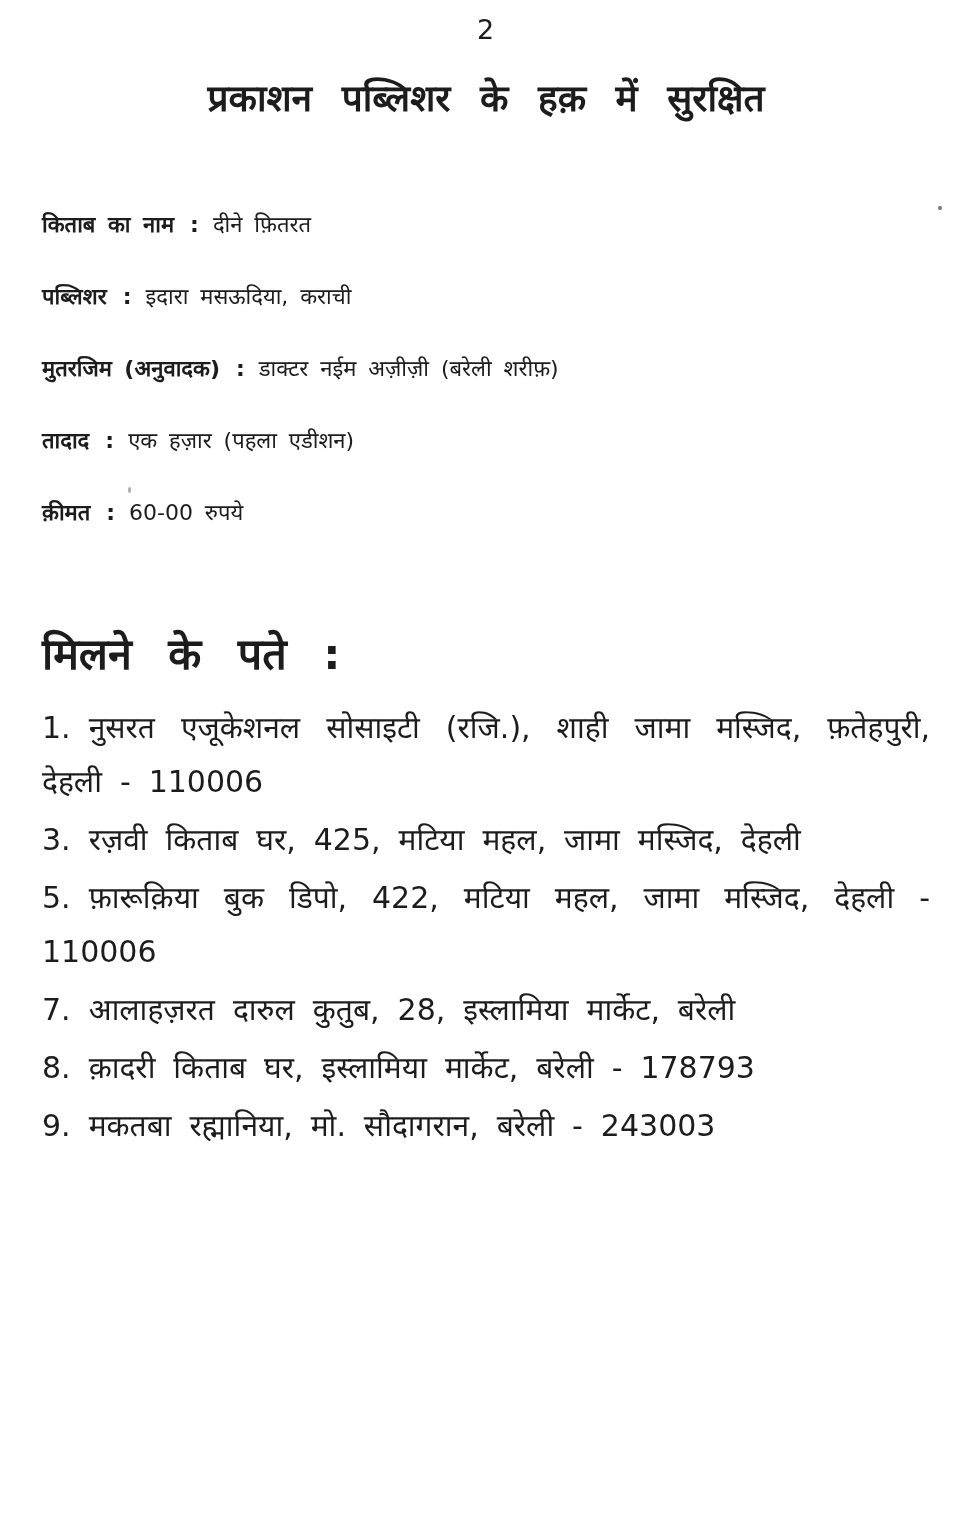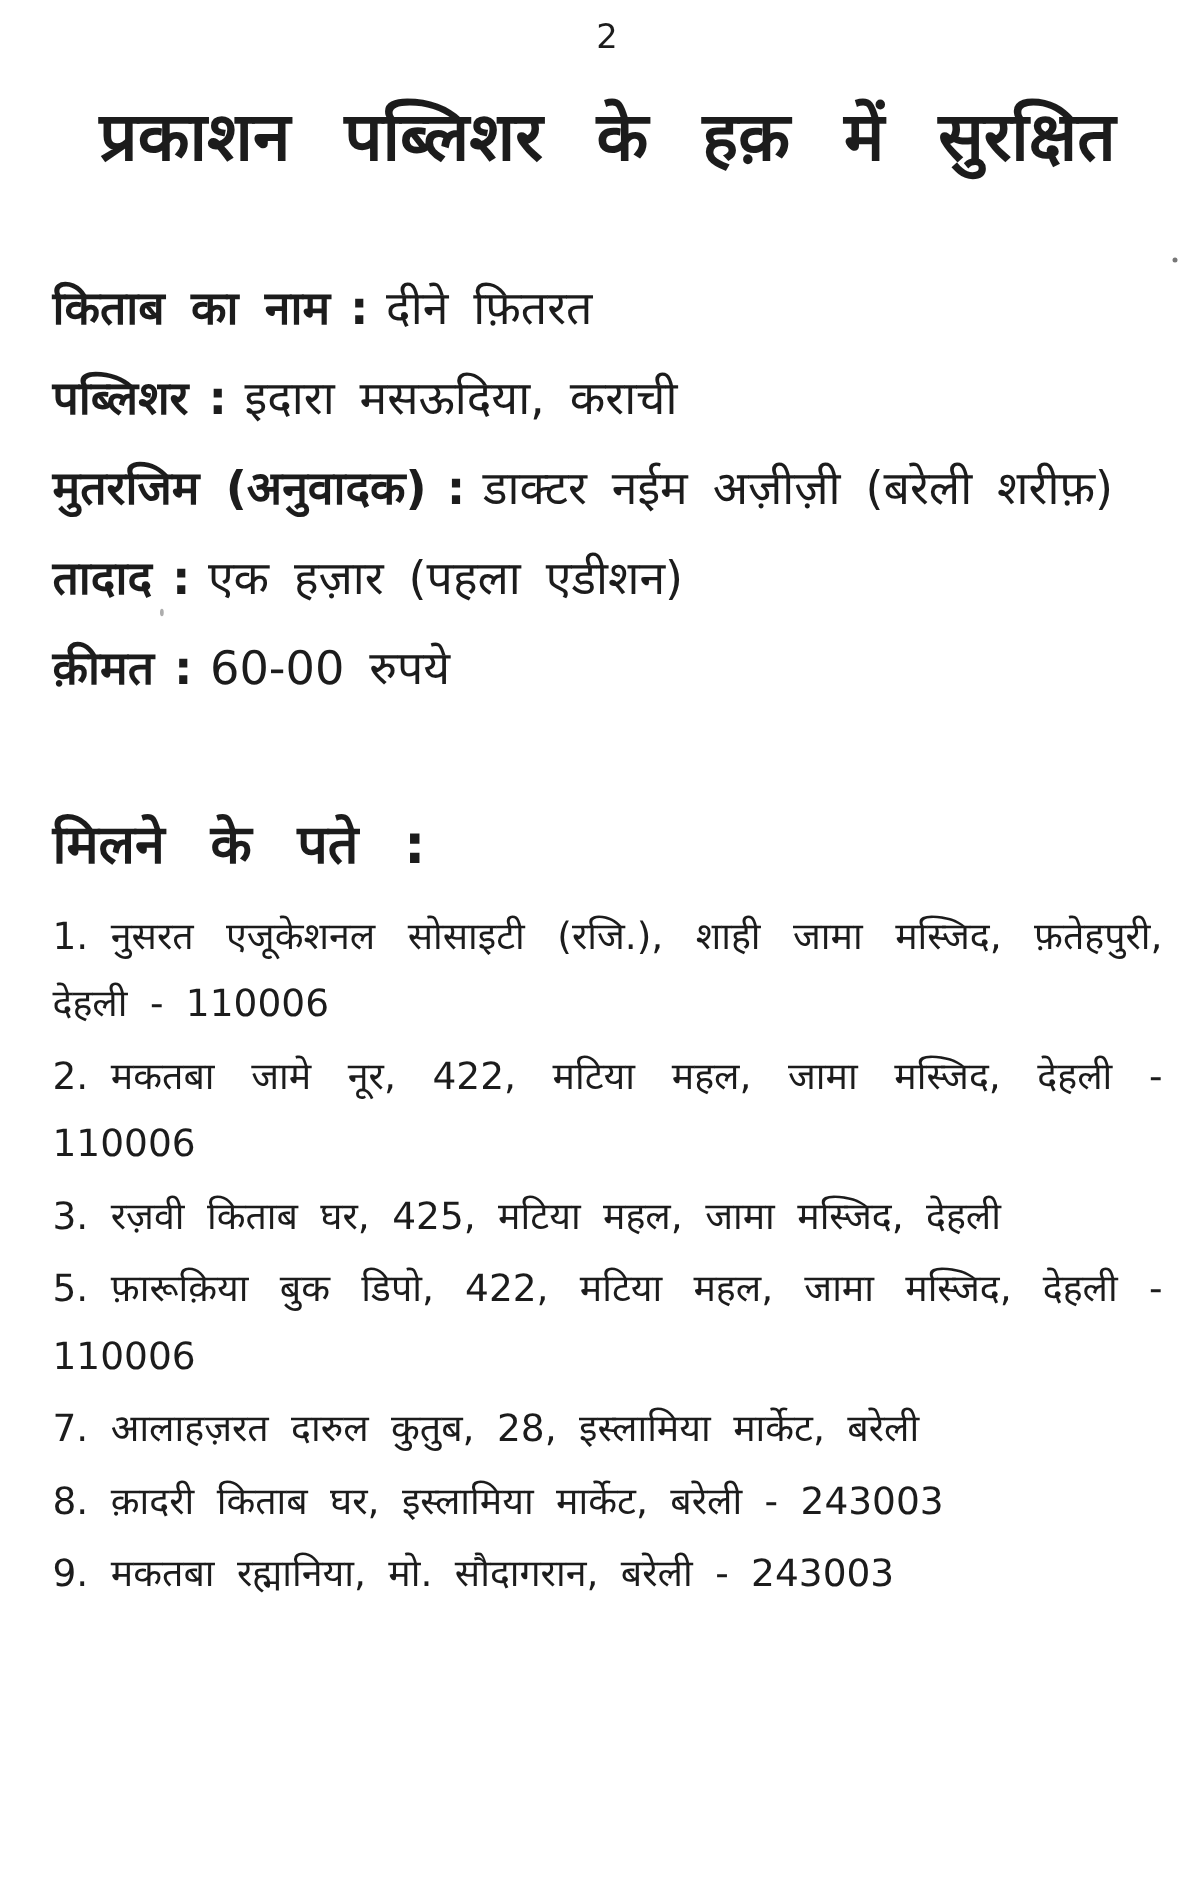--- a/index.html
+++ b/index.html
@@ -21,30 +21,30 @@
   }
   .page-number {
     text-align: center;
     font-size: 27px;
     font-weight: 400;
     letter-spacing: 1px;
   }
   .title {
     margin: 30px 0 16px 0;
     text-align: center;
-    font-size: 54px;
+    font-size: 37px;
     font-weight: 700;
     word-spacing: 0.45em;
     line-height: 1.3;
   }
   .meta {
     margin-top: 80px;
   }
   .meta-row {
-    font-size: 37px;
+    font-size: 22px;
     line-height: 44px;
     margin-bottom: 28px;
     word-spacing: 0.22em;
     white-space: nowrap;
   }
   .meta-label {
     font-weight: 700;
   }
   .meta-colon {
     display: inline-block;
@@ -113,33 +113,30 @@
     </div>
   </div>
 
   <h2 class="addresses-heading">मिलने के पते :</h2>
 
   <div class="addresses">
     <div class="addr">
       <span class="addr-num">1.</span><span class="addr-text">नुसरत एजूकेशनल सोसाइटी (रजि.), शाही जामा मस्जिद, फ़तेहपुरी, देहली - 110006</span>
     </div>
     <div class="addr">
-      <span class="addr-num">2.</span><span class="addr-text">मकतबा जामे नूर, 422, मटिया महल, जामा मस्जिद, देहली - 110006</span>
-    </div>
-    <div class="addr">
       <span class="addr-num">3.</span><span class="addr-text">रज़वी किताब घर, 425, मटिया महल, जामा मस्जिद, देहली</span>
     </div>
     <div class="addr">
       <span class="addr-num">5.</span><span class="addr-text">फ़ारूक़िया बुक डिपो, 422, मटिया महल, जामा मस्जिद, देहली - 110006</span>
     </div>
     <div class="addr">
       <span class="addr-num">7.</span><span class="addr-text">आलाहज़रत दारुल कुतुब, 28, इस्लामिया मार्केट, बरेली</span>
     </div>
     <div class="addr">
-      <span class="addr-num">8.</span><span class="addr-text">क़ादरी किताब घर, इस्लामिया मार्केट, बरेली - 243003</span>
+      <span class="addr-num">8.</span><span class="addr-text">क़ादरी किताब घर, इस्लामिया मार्केट, बरेली - 178793</span>
     </div>
     <div class="addr">
       <span class="addr-num">9.</span><span class="addr-text">मकतबा रह्मानिया, मो. सौदागरान, बरेली - 243003</span>
     </div>
   </div>
 
   <div class="speck speck-1"></div>
   <div class="speck speck-2"></div>
 
 </div>

